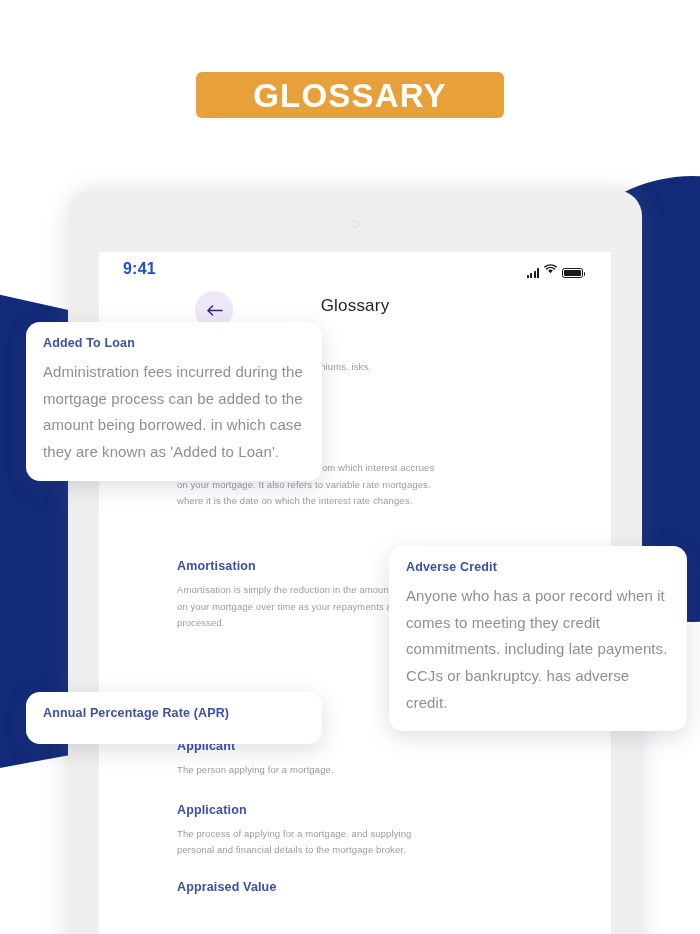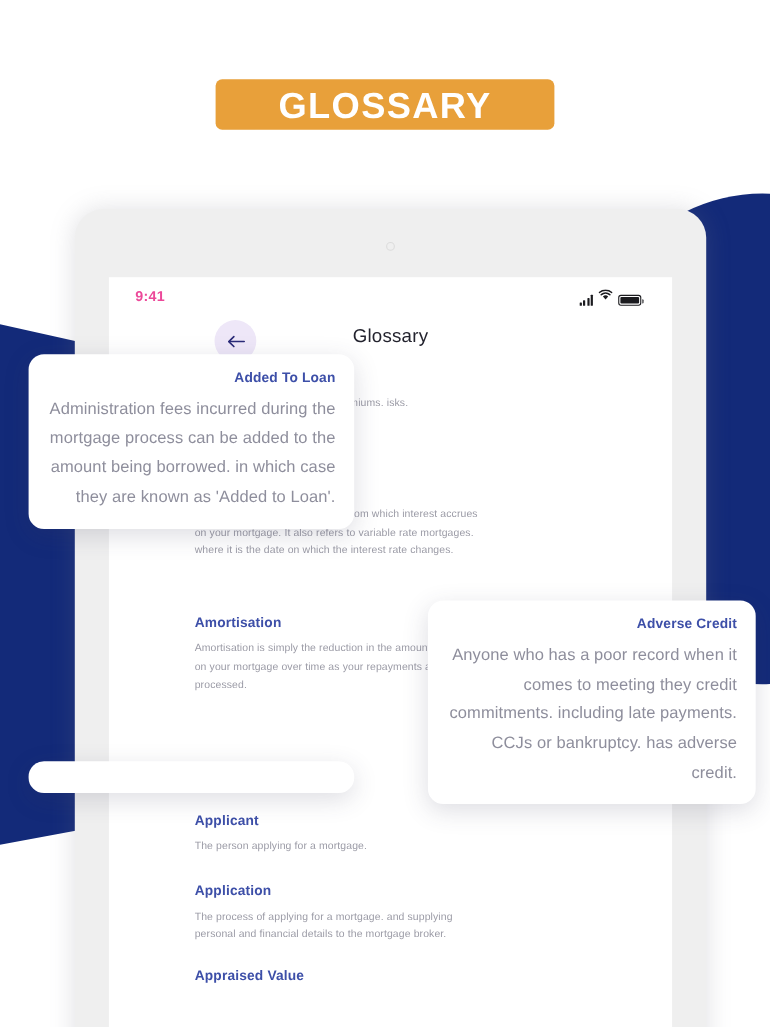--- a/index.html
+++ b/index.html
@@ -104,23 +104,23 @@
     position: absolute;
     left: 0; top: 0;
     width: 100%;
     height: 34px;
     display: flex;
     align-items: center;
     justify-content: space-between;
     padding: 0 28px 0 24px;
   }
   .status-time {
-    font-size: 13px;
+    font-size: 16px;
     font-weight: bold;
-    color: #ec4899;
+    color: #1d4ed8;
     letter-spacing: 0.2px;
   }
   .status-icons {
     display: flex;
     align-items: flex-end;
     gap: 5px;
   }
   .bars { display: flex; align-items: flex-end; gap: 1.5px; height: 10px; }
   .bars i { display: block; width: 2px; background: #1b1b1f; border-radius: 0.5px; }
   .bars i:nth-child(1) { height: 3.5px; }
@@ -198,21 +198,20 @@
   }
 
   
   .callout {
     position: absolute;
     background: #ffffff;
     border-radius: 14px;
     box-shadow: 0 6px 22px rgba(60,60,90,0.17);
     padding: 14px 17px 15px 17px;
     z-index: 30;
-    text-align: right;
   }
   .callout-term {
     font-size: 12.5px;
     color: #3d4fa8;
     font-weight: bold;
     margin-bottom: 9px;
     letter-spacing: 0.15px;
   }
   .callout-def {
     font-size: 15px;
@@ -314,15 +313,16 @@
     <div class="callout-term">Added To Loan</div>
     <div class="callout-def">Administration fees incurred during the mortgage process can be added to the amount being borrowed. in which case they are known as 'Added to Loan'.</div>
   </div>
 
   <div class="callout" id="callout-adverse-credit">
     <div class="callout-term">Adverse Credit</div>
     <div class="callout-def">Anyone who has a poor record when it comes to meeting they credit commitments. including late payments. CCJs or bankruptcy. has adverse credit.</div>
   </div>
 
   <div class="callout" id="callout-apr">
+    <div class="callout-term">Annual Percentage Rate (APR)</div>
   </div>
 
 </div>
 
 </body></html>

